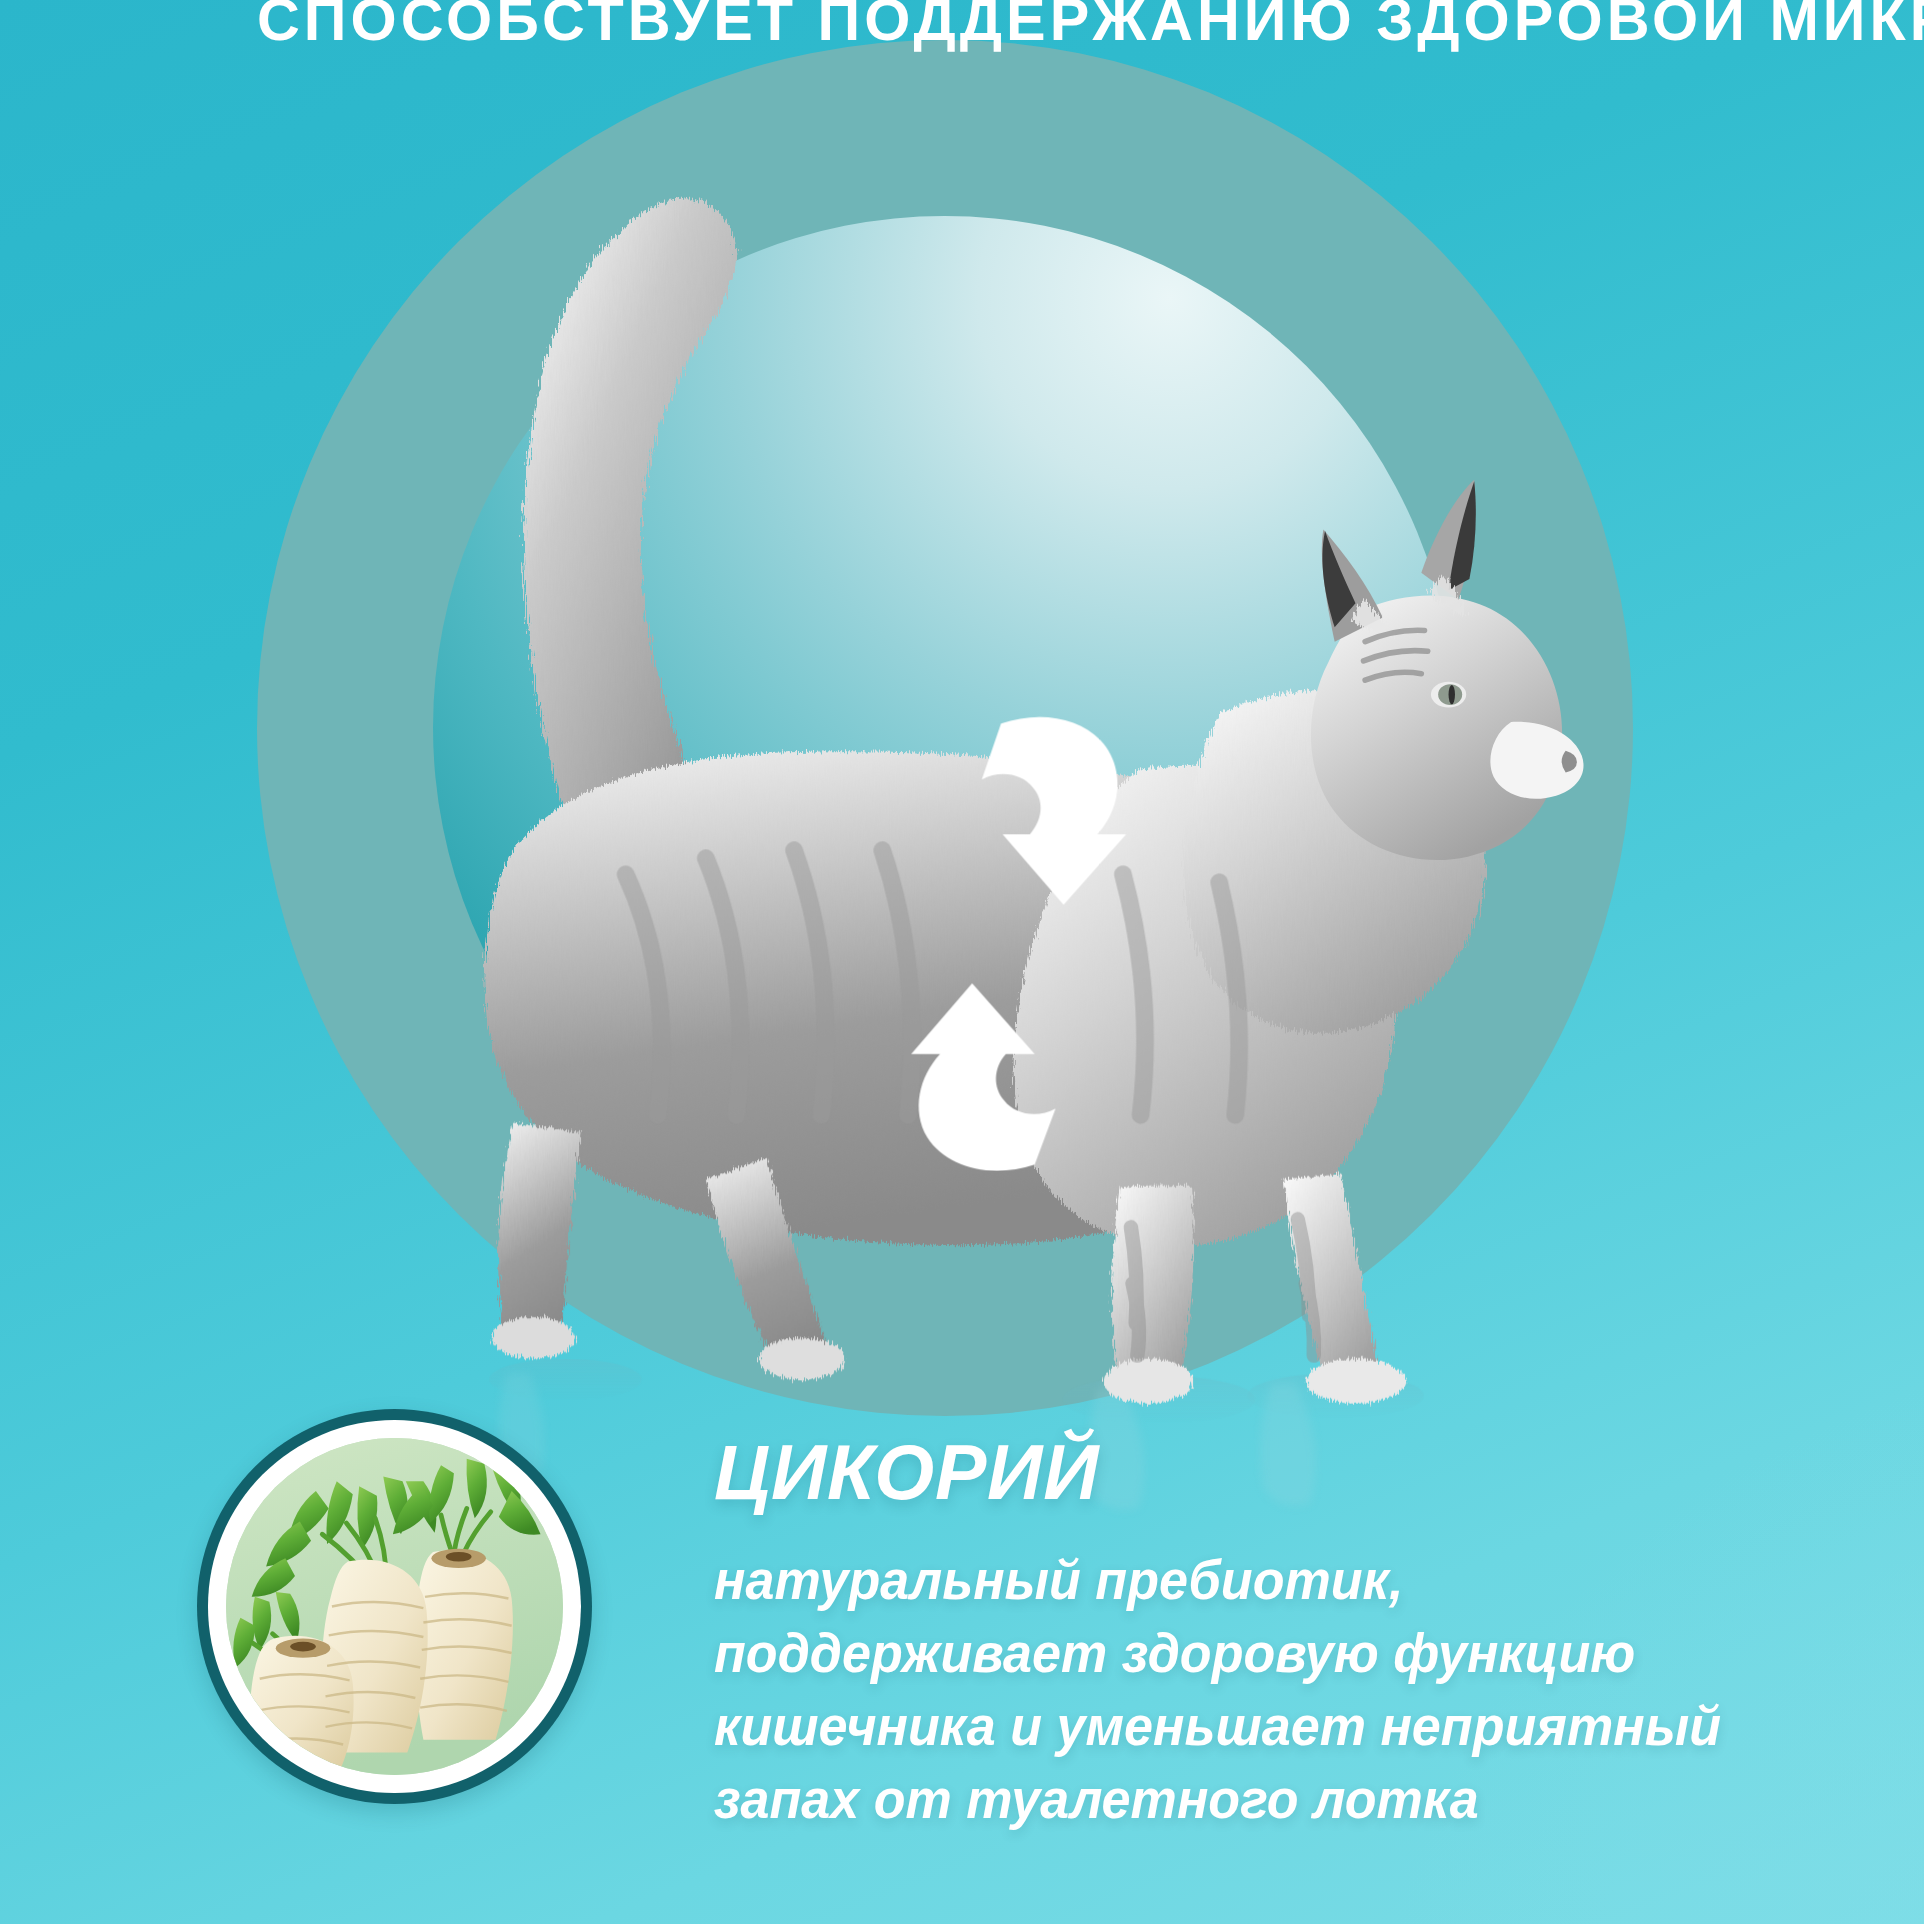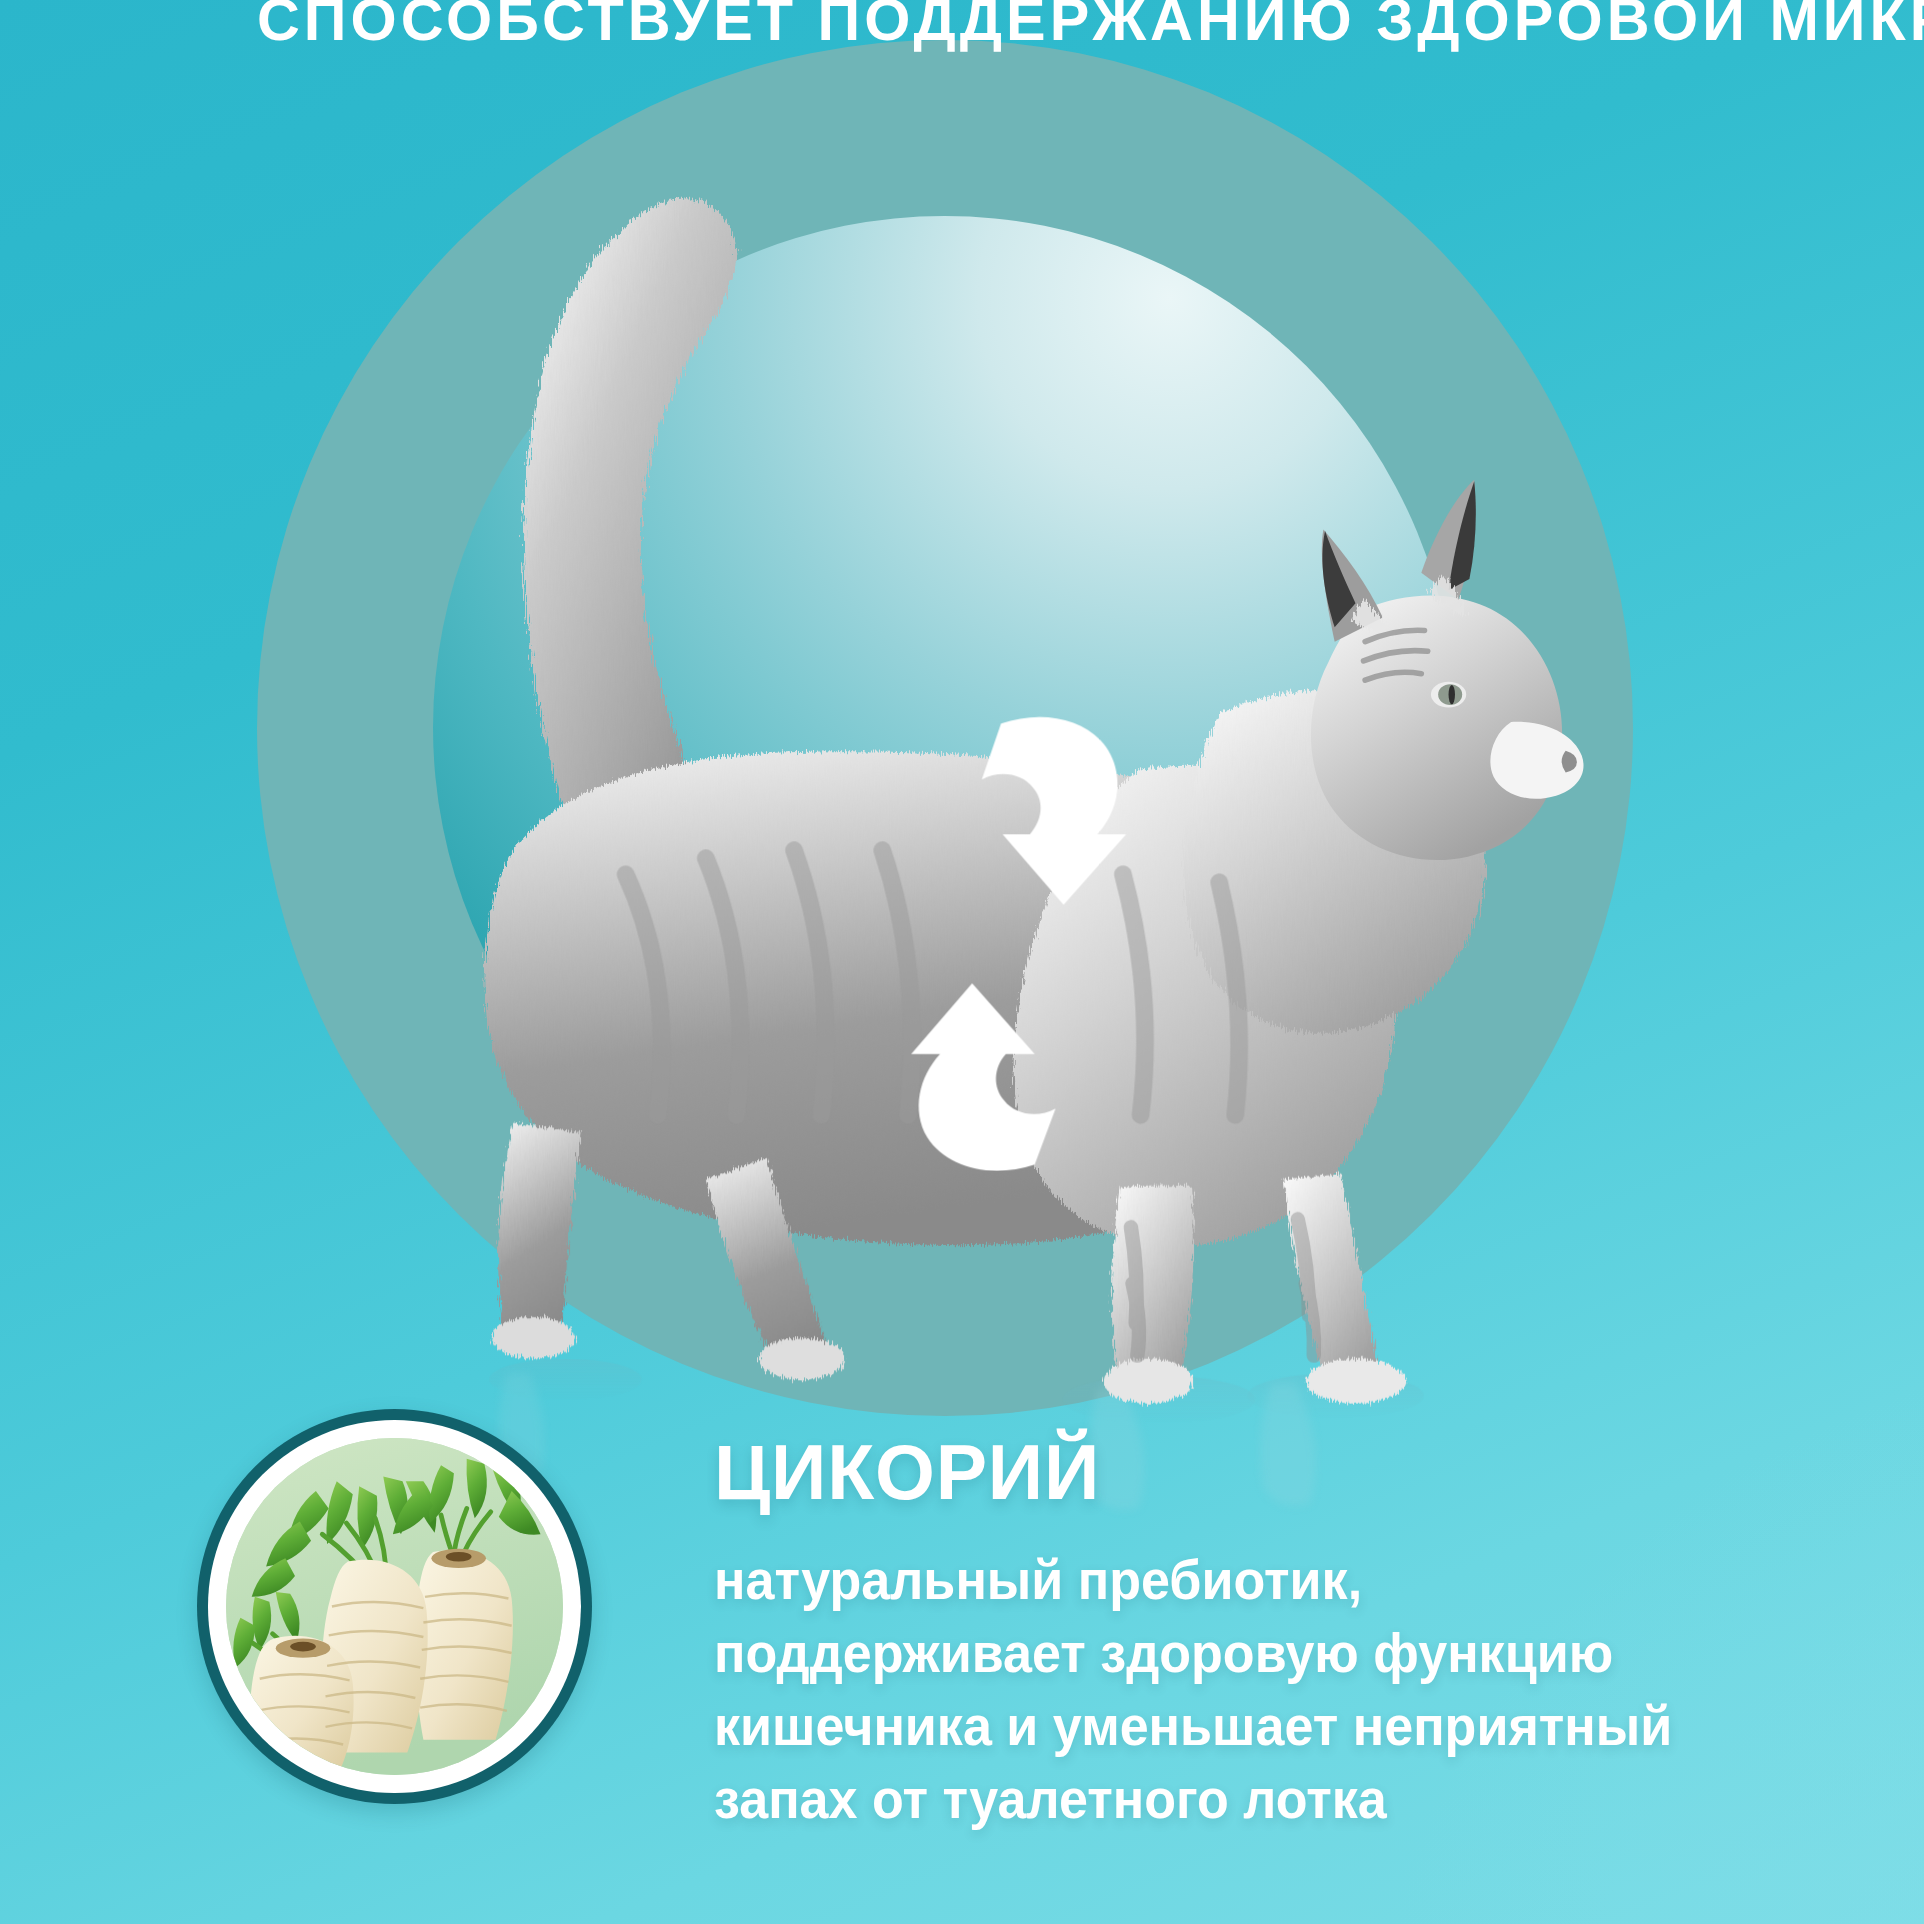--- a/index.html
+++ b/index.html
@@ -55,21 +55,21 @@
     position:absolute;left:11.2px;top:11.2px;right:11.2px;bottom:11.2px;border-radius:50%;
     background:#FFFFFF;
   }
   .ingredient-icon .photo{
     position:absolute;left:29px;top:29px;right:29px;bottom:29px;border-radius:50%;
     overflow:hidden;background:#BFDFBE;
   }
 
   
   .copy{
-    position:absolute;left:714px;top:1436px;width:1067px;
+    position:absolute;left:714px;top:1436px;width:1067px;font-style:italic;
   }
   .copy h1{
     margin:0 0 35px 0;
     font-size:77px;line-height:0.95;
     font-weight:700;color:#FFFFFF;
     letter-spacing:0.8px;
     text-shadow:0 4.8px 13px rgba(0,80,95,.18);
     font-family:"Liberation Sans","DejaVu Sans",sans-serif;
   }
   .copy p{

